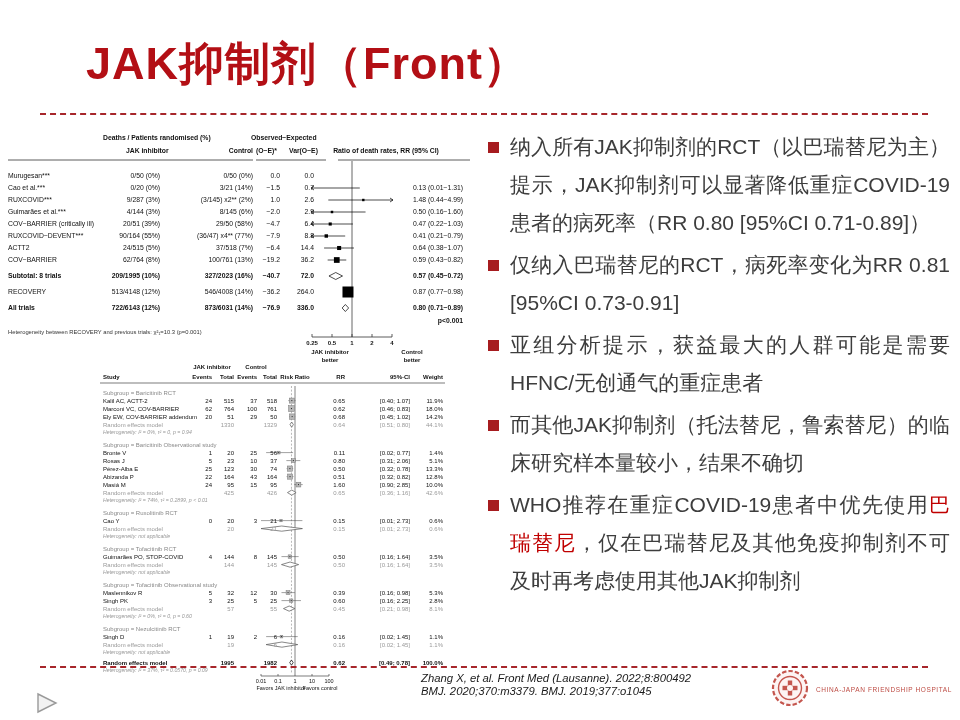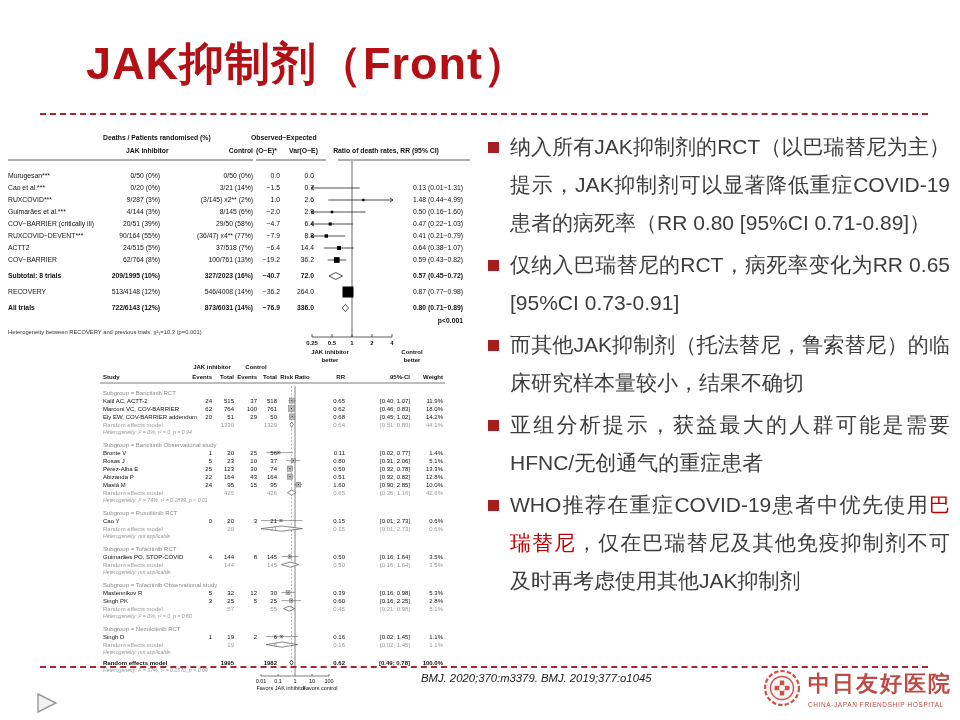--- a/index.html
+++ b/index.html
@@ -402,53 +402,53 @@
       <span class="t" style="left: 220px; top: 330px; transform: translateX(-50%); font-size: 5.5px;">Favors control</span>
     </div>
 
   <div class="bullets">
       <div class="bullet">
         <span class="bullet-marker" style="background: rgb(166, 28, 31);"></span>
         <div class="bullet-text"><span>纳入所有JAK抑制剂的RCT（以巴瑞替尼为主）提示，JAK抑制剂可以显著降低重症COVID-19患者的病死率（RR 0.80 [95%CI 0.71-0.89]）</span></div>
       </div>
       <div class="bullet">
         <span class="bullet-marker" style="background: rgb(166, 28, 31);"></span>
-        <div class="bullet-text"><span>仅纳入巴瑞替尼的RCT，病死率变化为RR 0.65 [95%CI 0.73-0.91]</span></div>
+        <div class="bullet-text"><span>仅纳入巴瑞替尼的RCT，病死率变化为RR 0.81 [95%CI 0.73-0.91]</span></div>
+      </div>
+      <div class="bullet">
+        <span class="bullet-marker" style="background: rgb(166, 28, 31);"></span>
+        <div class="bullet-text"><span>亚组分析提示，获益最大的人群可能是需要HFNC/无创通气的重症患者</span></div>
       </div>
       <div class="bullet">
         <span class="bullet-marker" style="background: rgb(166, 28, 31);"></span>
         <div class="bullet-text"><span>而其他JAK抑制剂（托法替尼，鲁索替尼）的临床研究样本量较小，结果不确切</span></div>
       </div>
       <div class="bullet">
         <span class="bullet-marker" style="background: rgb(166, 28, 31);"></span>
-        <div class="bullet-text"><span>亚组分析提示，获益最大的人群可能是需要HFNC/无创通气的重症患者</span></div>
-      </div>
-      <div class="bullet">
-        <span class="bullet-marker" style="background: rgb(166, 28, 31);"></span>
         <div class="bullet-text"><span>WHO推荐在重症COVID-19患者中优先使用</span><span style="color: rgb(192, 0, 0);">巴瑞替尼</span><span>，仅在巴瑞替尼及其他免疫抑制剂不可及时再考虑使用其他JAK抑制剂</span></div>
       </div>
     </div>
 
   <div class="divider bottom" style="border-top-color: rgb(167, 38, 43);"></div>
 
   <div class="citation">
+      <div>Zhang X, et al. Front Med (Lausanne). 2022;8:800492</div>
       <div>BMJ. 2020;370:m3379. BMJ. 2019;377:o1045</div>
     </div>
 
   <svg class="corner-arrow" width="24" height="22">
     <polygon points="2,2 20,11 2,20" fill="#f2f2f2" stroke="#9a9a9a" stroke-width="1.4"></polygon>
   </svg>
 
   <div class="logo">
     <svg width="40" height="40" viewBox="0 0 40 40">
       <circle cx="20" cy="20" r="17" fill="#fdf4f3" stroke="#c4564e" stroke-width="2.2" stroke-dasharray="4.4 2.1"></circle>
       <circle cx="20" cy="20" r="11.5" fill="none" stroke="#c4564e" stroke-width="1.4"></circle>
       <rect x="17.8" y="12.5" width="4.4" height="15" fill="#c4564e"></rect>
       <rect x="12.5" y="17.8" width="15" height="4.4" fill="#c4564e"></rect>
       <circle cx="20" cy="20" r="3" fill="#fdf4f3"></circle>
     </svg>
     <div class="logo-text">
-      <span class="logo-cn" style="color: rgb(189, 75, 67);">中日友好医院</span>
       <span class="logo-en" style="color: rgb(189, 75, 67);">CHINA-JAPAN FRIENDSHIP HOSPITAL</span>
     </div>
   </div>
 
 </div>
 
 </body></html>

